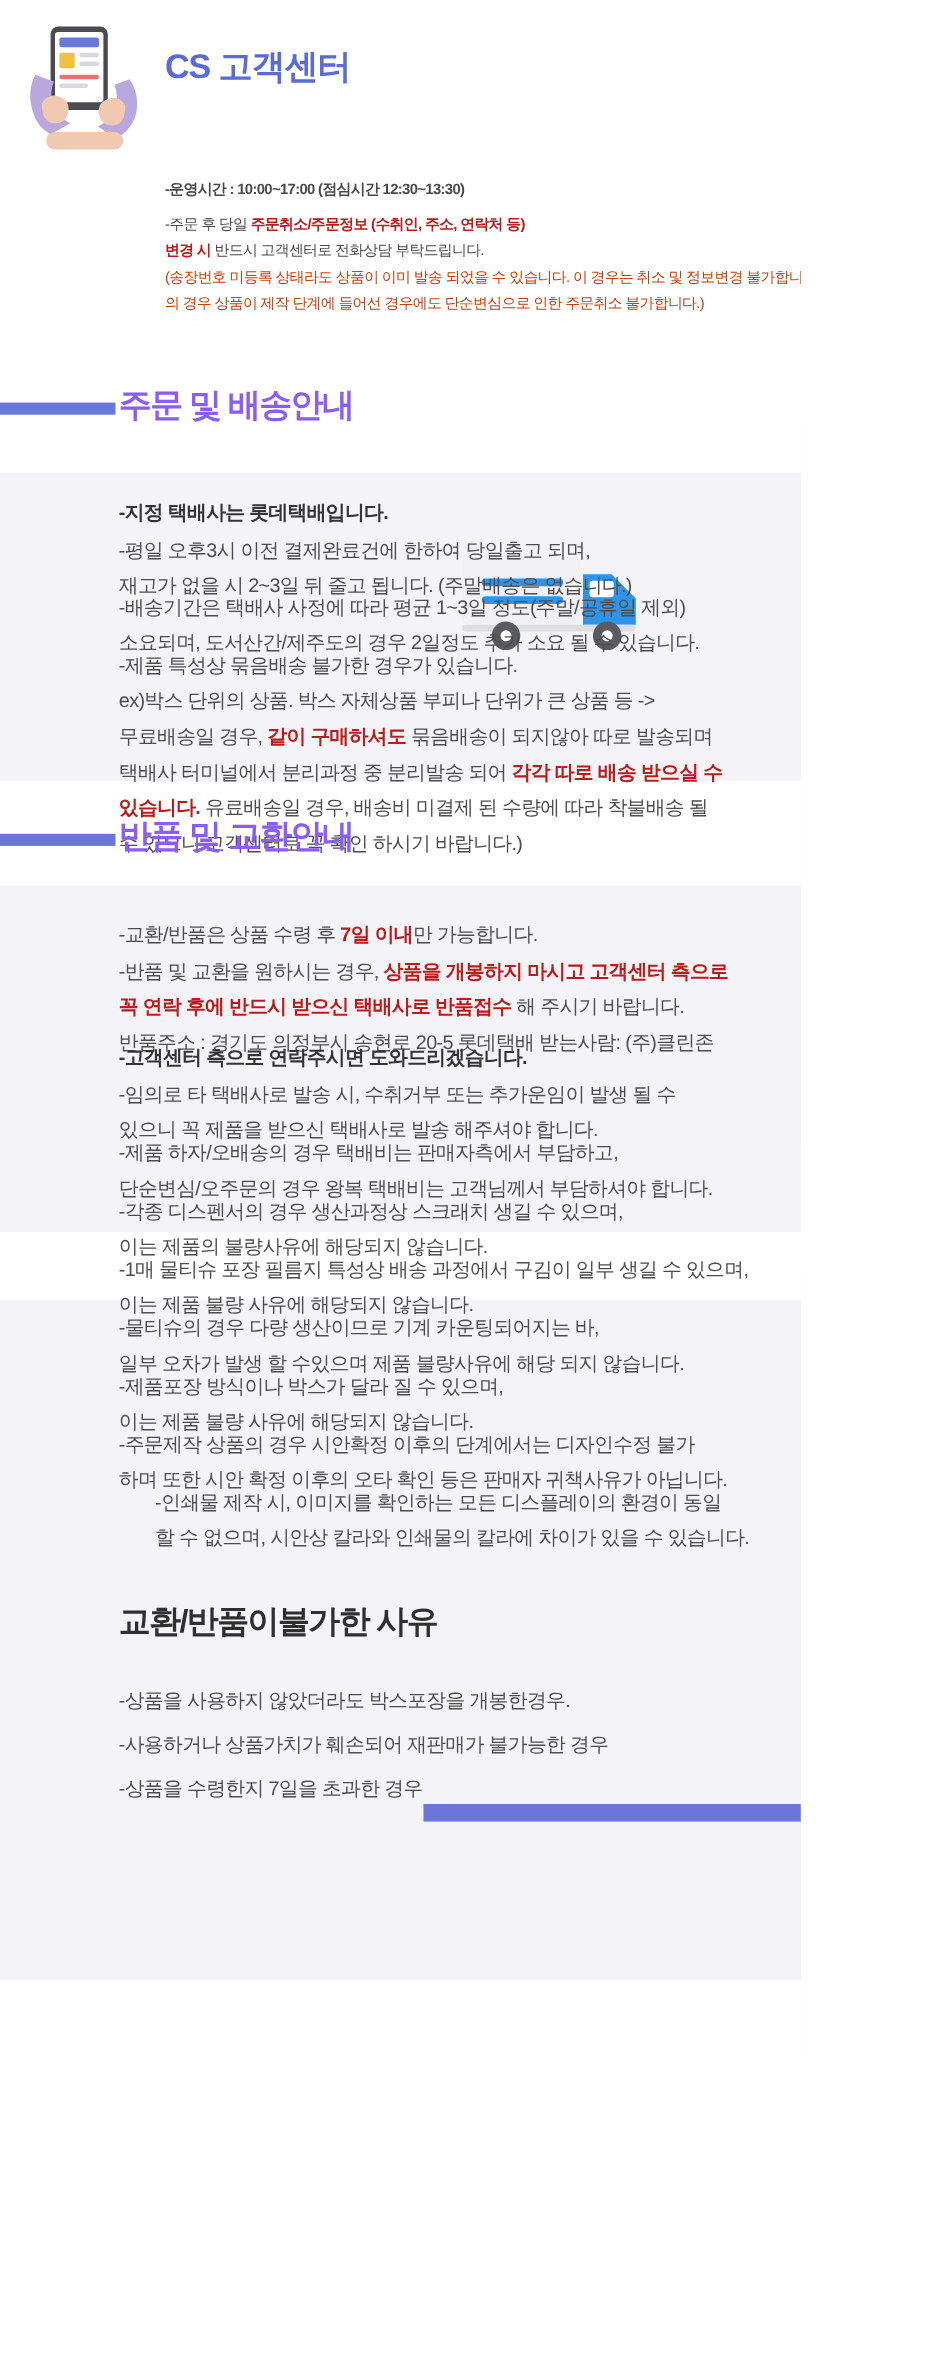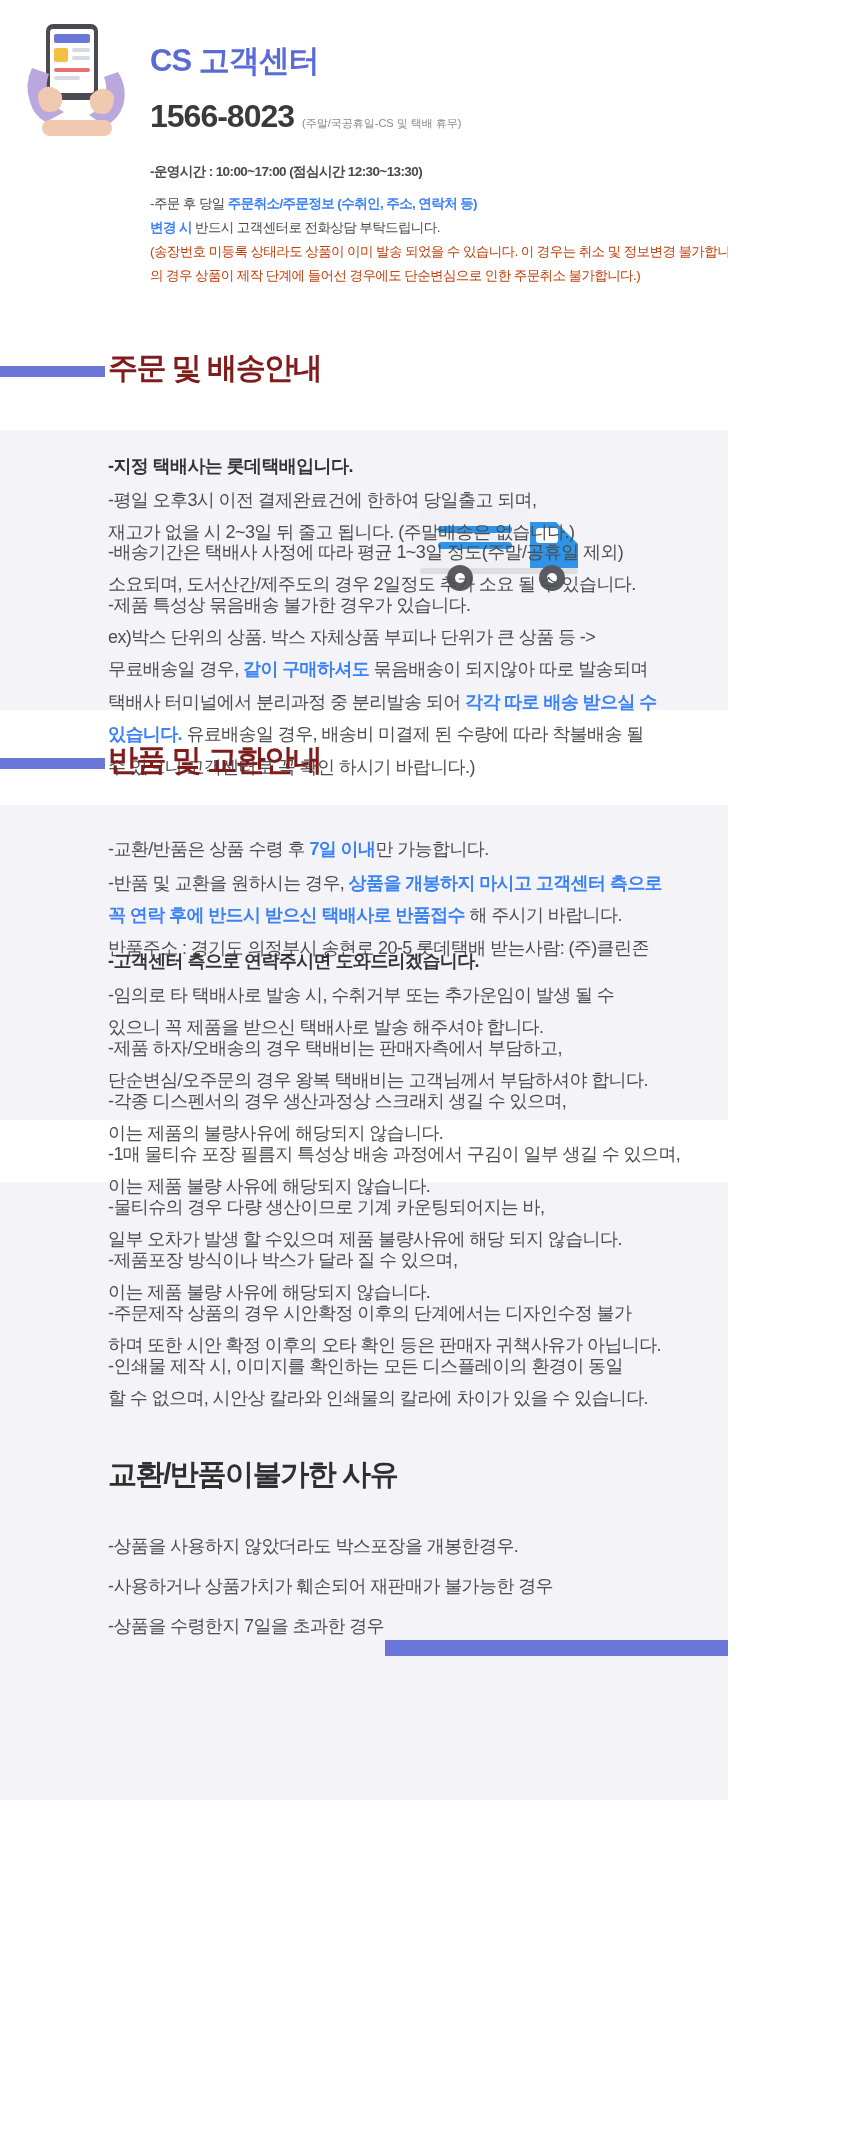--- a/index.html
+++ b/index.html
@@ -51,33 +51,33 @@
   .cs-phone-note{
     font-size:11px;font-weight:normal;color:#8a8a8a;margin-left:8px;letter-spacing:0;
   }
   .cs-line{
     position:absolute;left:150px;
     font-size:13.5px;line-height:1.75;color:#4a4a4a;letter-spacing:-0.6px;
   }
   .cs-l1{top:160px;font-weight:bold;}
   .cs-l2{top:192px;}
   .cs-l3{top:240px;color:#c2410c;}
-  .b{font-weight:bold;color:#3b82f6;}
+  .b{font-weight:bold;color:#b91c1c;}
 
   
   .illus{position:absolute;left:18px;top:16px;width:120px;height:130px;}
 
   
   .sec-head{position:absolute;left:0;width:860px;}
   .sec-bar{
     position:absolute;left:0;width:105px;height:11px;background:#6a76d8;
   }
   .sec-title{
     position:absolute;left:108px;
-    font-size:30px;font-weight:bold;color:#7f1d1d;letter-spacing:-1.5px;
+    font-size:30px;font-weight:bold;color:#8b5cf6;letter-spacing:-1.5px;
     white-space:nowrap;
   }
 
   
   .txt{
     position:absolute;left:108px;
     font-size:18px;line-height:1.8;color:#4d4d4d;letter-spacing:-0.6px;
     white-space:pre-line;
   }
 
@@ -124,23 +124,20 @@
         <rect x="36" y="60" width="26" height="4" rx="2" fill="#d8d8e4"></rect>
         <path d="M14 52 q-8 16 -2 34 q4 14 16 20 l18 -10 q-12 -6 -16 -18 q-3 -10 1 -20 z" fill="#b9a7dd"></path>
         <path d="M100 56 q10 16 5 34 q-5 14 -18 20 l-16 -11 q12 -6 16 -18 q3 -10 -1 -20 z" fill="#b9a7dd"></path>
         <path d="M20 78 q6 -10 16 -6 q10 4 8 14 q-2 10 -12 10 q-12 0 -12 -18 z" fill="#f0c9b0"></path>
         <path d="M96 80 q-6 -10 -16 -6 q-10 4 -8 14 q2 10 12 10 q12 0 12 -18 z" fill="#f0c9b0"></path>
         <rect x="24" y="104" width="70" height="16" rx="8" fill="#f0c9b0"></rect>
       </svg>
 
       <div class="cs-title">CS 고객센터</div>
 
-      <div class="cs-phone">
-        <span>1566-8023</span><span class="cs-phone-note">(주말/국공휴일-CS 및 택배 휴무)</span>
-      </div>
 
       <div class="cs-line cs-l1">-운영시간 : 10:00~17:00 (점심시간 12:30~13:30)</div>
 
       <div class="cs-line cs-l2">
         <span>-주문 후 당일 </span><span class="b">주문취소/주문정보 (수취인, 주소, 연락처 등)</span><br>
         <span class="b">변경 시 </span><span>반드시 고객센터로 전화상담 부탁드립니다.</span>
       </div>
 
       <div class="cs-line cs-l3">(송장번호 미등록 상태라도 상품이 이미 발송 되었을 수 있습니다.
 이 경우는 취소 및 정보변경 불가합니다. 또한 주문제작 상품의 경우
@@ -193,21 +190,21 @@
     <div class="txt" style="top:1085px;">-각종 디스펜서의 경우 생산과정상 스크래치 생길 수 있으며,
 이는 제품의 불량사유에 해당되지 않습니다.</div>
     <div class="txt" style="top:1138px;">-1매 물티슈 포장 필름지 특성상 배송 과정에서 구김이 일부 생길 수 있으며,
 이는 제품 불량 사유에 해당되지 않습니다.</div>
     <div class="txt" style="top:1191px;">-물티슈의 경우 다량 생산이므로 기계 카운팅되어지는 바,
 일부 오차가 발생 할 수있으며 제품 불량사유에 해당 되지 않습니다.</div>
     <div class="txt" style="top:1244px;">-제품포장 방식이나 박스가 달라 질 수 있으며,
 이는 제품 불량 사유에 해당되지 않습니다.</div>
     <div class="txt" style="top:1297px;">-주문제작 상품의 경우 시안확정 이후의 단계에서는 디자인수정 불가
 하며 또한 시안 확정 이후의 오타 확인 등은 판매자 귀책사유가 아닙니다.</div>
-    <div class="txt" style="top:1350px;">-인쇄물 제작 시, 이미지를 확인하는 모든 디스플레이의 환경이 동일
+    <div class="txt" style="top:1350px;margin-left:33px;">-인쇄물 제작 시, 이미지를 확인하는 모든 디스플레이의 환경이 동일
 할 수 없으며, 시안상 칼라와 인쇄물의 칼라에 차이가 있을 수 있습니다.</div>
 
     <div class="h3" style="top:1455px;">교환/반품이불가한 사유</div>
 
     <div class="txt" style="top:1530px;">-상품을 사용하지 않았더라도 박스포장을 개봉한경우.</div>
     <div class="txt" style="top:1570px;">-사용하거나 상품가치가 훼손되어 재판매가 불가능한 경우</div>
     <div class="txt" style="top:1610px;">-상품을 수령한지 7일을 초과한 경우</div>
 
     <div class="bottom-bar" style="top:1640px;left:385px;width:430px;height:16px;"></div>
 

